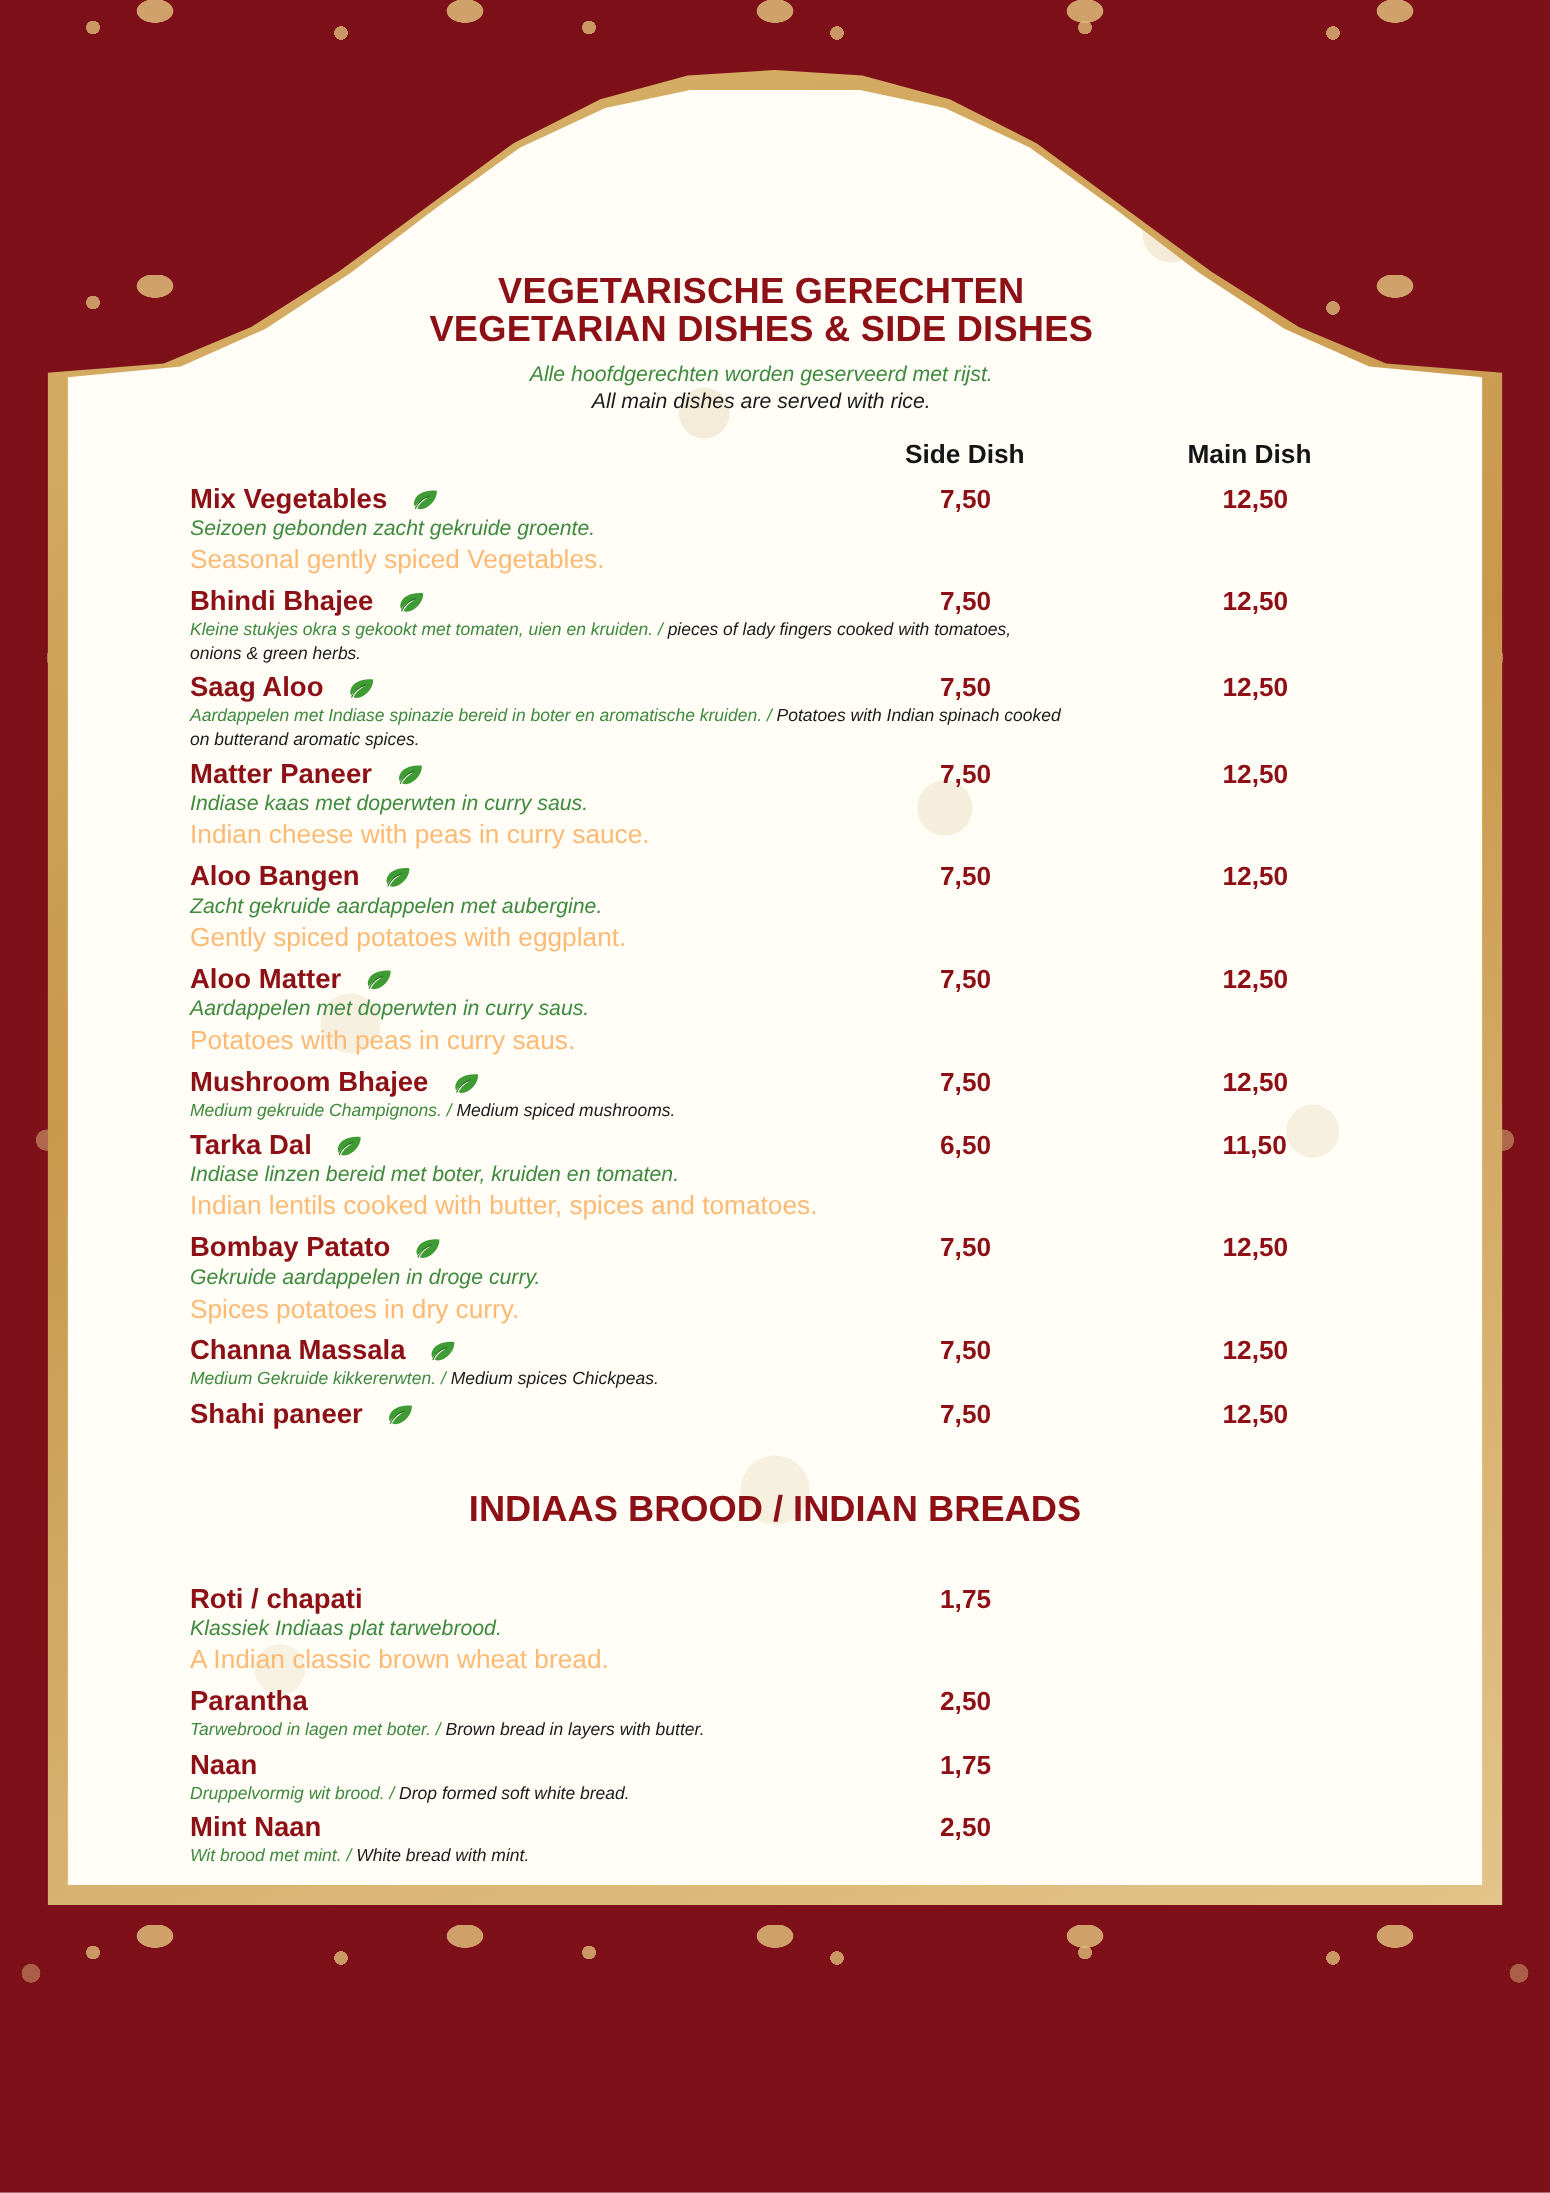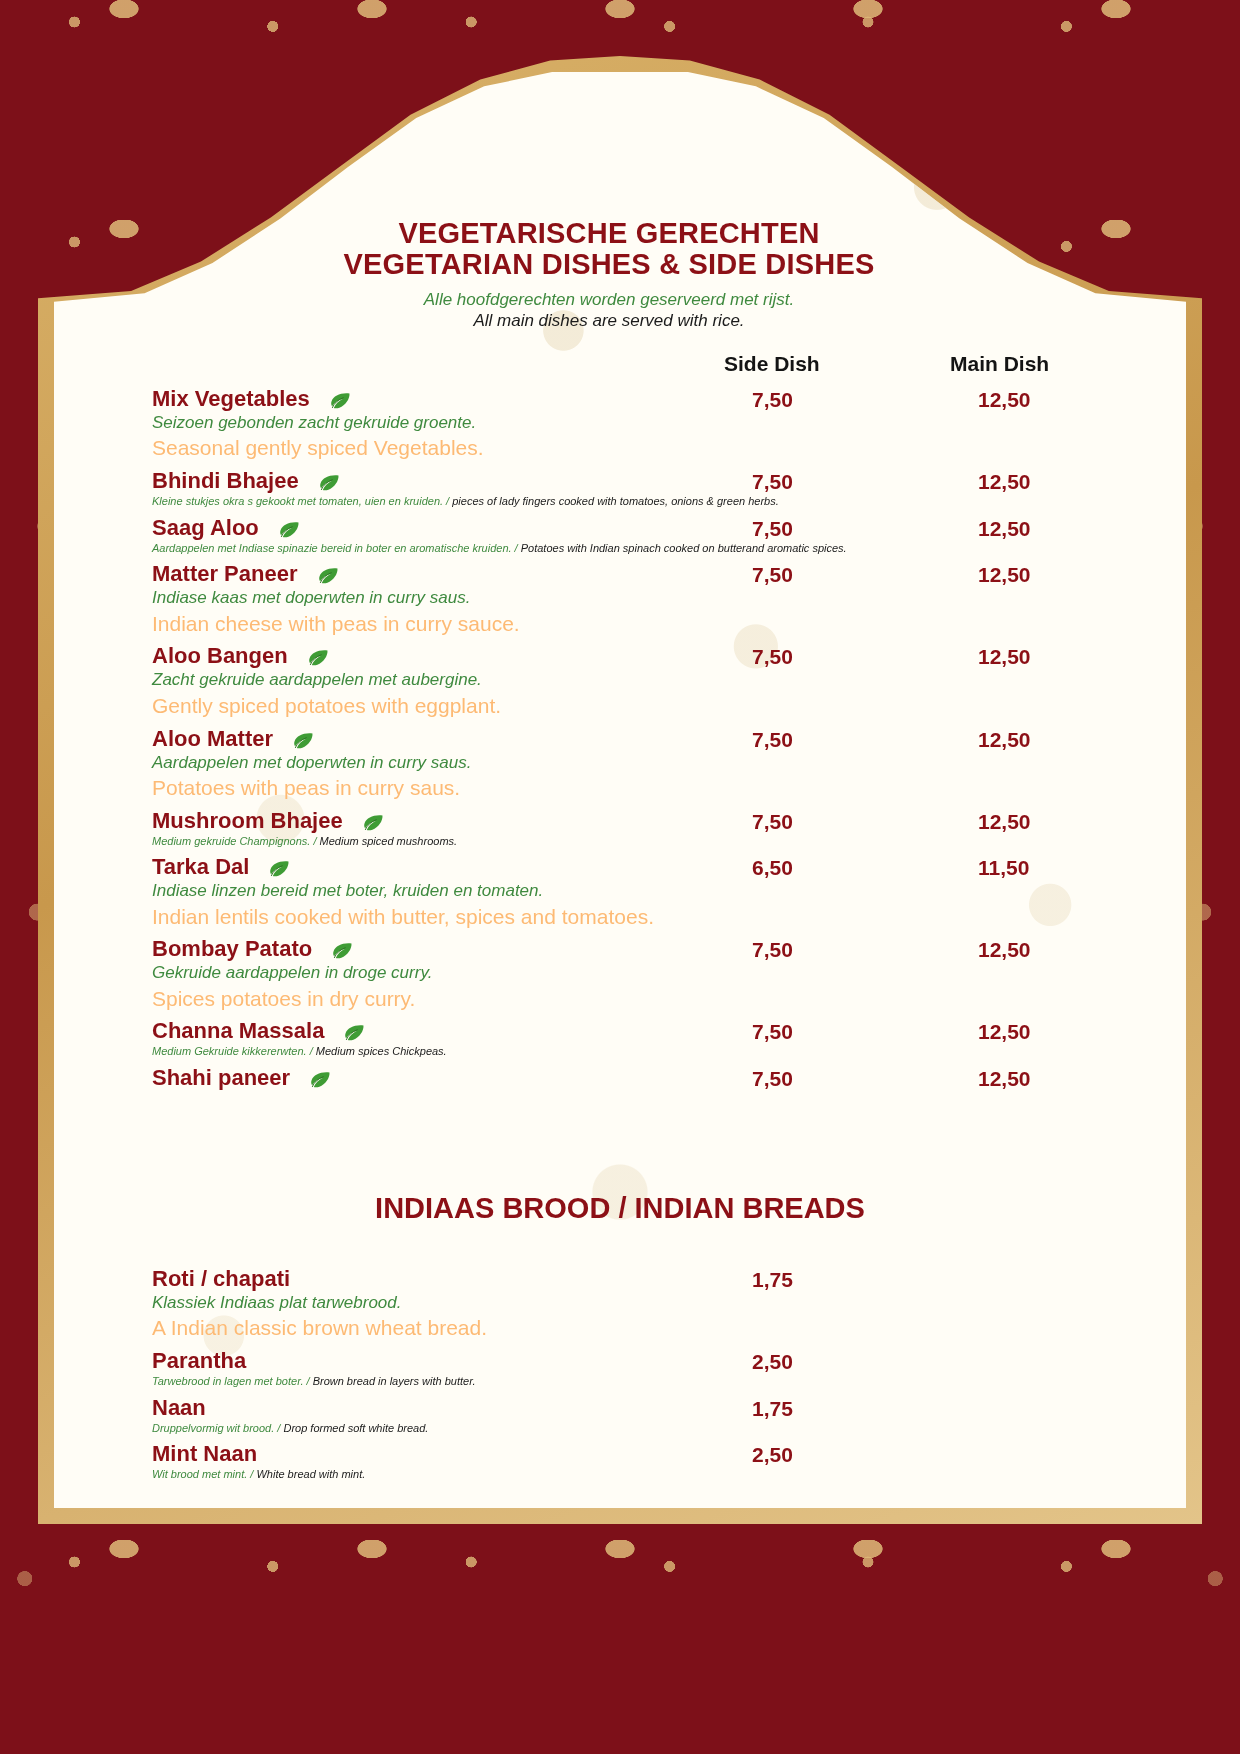--- a/index.html
+++ b/index.html
@@ -227,21 +227,21 @@
     line-height: 1.32;
     max-width: 580px;
   }
   .desc-en {
     color: #fdba74;
     font-size: 21px;
     line-height: 1.32;
     max-width: 600px;
   }
   .desc-combo {
-    font-size: 11px;
+    font-size: 14px;
     line-height: 1.32;
     max-width: 700px;
   }
   .desc-combo .nl { color: #3f8a3f; font-style: italic; }
   .desc-combo .en { color: #1b1b1b; font-style: italic; }
 
   
   .breads-title {
     position: absolute;
     left: 170px;

